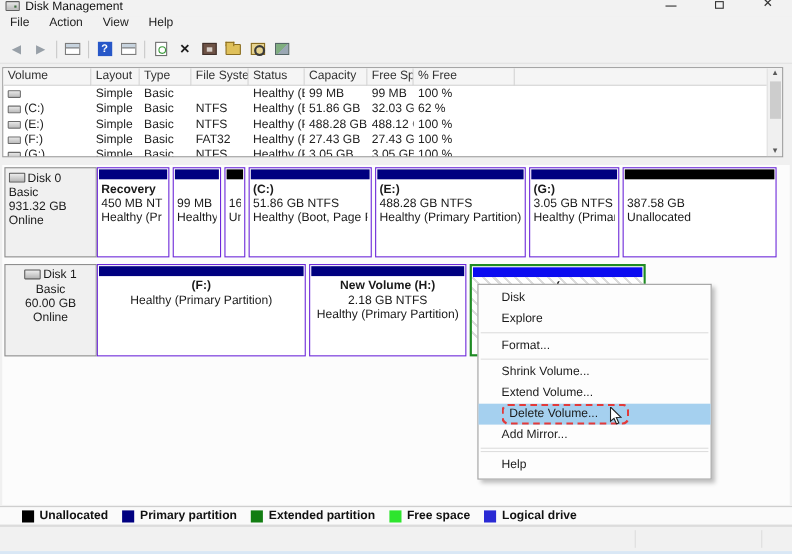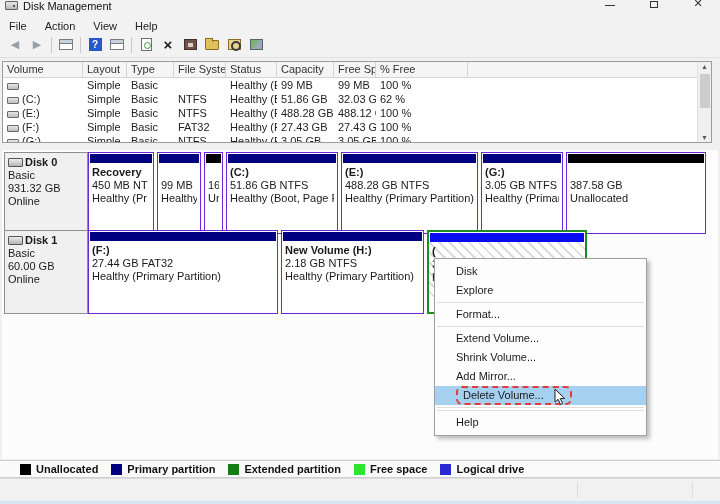--- a/index.html
+++ b/index.html
@@ -12,21 +12,21 @@
   .drive-ico { display:inline-block; width:13px; height:9px; border:1px solid #5f5f5f; background:linear-gradient(#e8e8e8,#b9b9b9); border-radius:1px; position:relative; }
   .drive-ico::after { content:""; position:absolute; right:2px; bottom:2px; width:2px; height:2px; background:#3f6e3f; }
   .ttl-text { margin-left:5px; font-size:11px; color:#111; line-height:13px; }
   .win-ctrls { position:absolute; right:0; top:-6px; display:flex; }
   .wc { width:44px; height:14px; display:flex; align-items:flex-end; justify-content:center; color:#333; }
   .wc-min { width:10px; height:1px; background:#333; margin-bottom:2px; }
   .wc-max { width:8px; height:7px; border:1px solid #333; }
   .wc-x { font-size:11px; line-height:9px; }
 
   
-  .menubar { left:0; top:15px; width:720px; height:17px; display:flex; align-items:flex-end; background:#f2f2f2; }
+  .menubar { left:0; top:15px; width:720px; height:17px; display:flex; align-items:flex-start; background:#f2f2f2; }
   .menu-item { padding:0 9px; color:#222; }
 
   
   .toolbar { left:0; top:32px; width:720px; height:26px; display:flex; align-items:center; padding-left:4px; background:#f2f2f2; border-bottom:1px solid #e0e0e0; }
   .tb-btn { width:22px; height:20px; display:flex; align-items:center; justify-content:center; }
   .tb-sep { width:1px; height:16px; background:#c9c9c9; margin:0 3px; }
   .tb-arrow { color:#98a0a8; font-size:11px; }
   .tb-win { width:14px; height:11px; border:1px solid #7c7c7c; background:#fff; position:relative; }
   .tb-win::before { content:""; position:absolute; left:0; top:0; right:0; height:3px; background:#c7d3de; border-bottom:1px solid #7c7c7c; }
   .tb-help { width:13px; height:13px; background:#2757c8; color:#fff; font-weight:bold; font-size:10px; line-height:13px; text-align:center; }
@@ -50,21 +50,21 @@
   .cell { padding:0 4px; white-space:nowrap; overflow:hidden; flex-shrink:0; color:#222; }
   .vol-ico { display:inline-block; width:12px; height:7px; border:1px solid #6b6b6b; background:linear-gradient(#e6e6e6,#bdbdbd); border-radius:1px; margin-right:3px; vertical-align:middle; }
   .vscroll { position:absolute; right:0; top:0; bottom:0; width:14px; background:#f0f0f0; border-left:1px solid #e2e2e2; display:flex; flex-direction:column; justify-content:space-between; align-items:center; }
   .sarrow { font-size:7px; color:#5a5a5a; line-height:9px; }
   .sthumb { position:absolute; left:2px; top:12px; width:10px; height:34px; background:#cdcdcd; }
 
   
   .pane { left:2px; top:150px; width:716px; height:309px; background:#fcfcfc; }
   .drow { position:absolute; left:2px; width:712px; }
   .dlabel { position:absolute; left:0; top:0; bottom:0; width:84px; border:1px solid #8f8f8f; background:#f0f0f0; padding:3px 3px; }
-  .dname { font-weight:bold; }
+  .dname { font-weight:normal; }
   .dline { height:13px; line-height:13px; white-space:nowrap; overflow:hidden; }
   .parts { position:absolute; left:84px; top:0; bottom:0; display:flex; gap:3px; }
   .part { border:1px solid #6d28d9; background:#fff; flex-shrink:0; overflow:hidden; }
   .phdr { height:9px; margin:1px 1px 0 1px; }
   .pbody { padding:3px 3px 0 3px; }
   .pline { height:13px; line-height:13px; white-space:nowrap; overflow:hidden; }
   .pname { font-weight:bold; }
   .part.sel { border-width:2px; }
   .part.sel .pbody { height:58px; background:repeating-linear-gradient(45deg,#ffffff 0 5px,#dcdcdc 5px 7px); }
   .disk-ico { display:inline-block; width:15px; height:9px; border:1px solid #555; background:linear-gradient(#ececec,#b5b5b5); border-radius:1px; margin-right:2px; vertical-align:-1px; }
@@ -287,33 +287,32 @@
         <div class="phdr" style="background-color: rgb(0, 0, 0);"></div>
         <div class="pbody">
           <div class="pline pname"></div>
           <div class="pline">387.58 GB</div>
           <div class="pline">Unallocated</div>
         </div>
       </div>
     </div>
   </div>
 
-  <div class="drow" style="top:80px; height:84px;">
+  <div class="drow" style="top:90px; height:84px;text-align:center;">
     <div class="dlabel">
       <div class="dline dname"><span class="disk-ico"></span><span>Disk 1</span></div>
       <div class="dline">Basic</div>
       <div class="dline">60.00 GB</div>
       <div class="dline">Online</div>
     </div>
     <div class="parts">
       <div class="part" style="width:190px">
         <div class="phdr" style="background-color: rgb(0, 0, 128);"></div>
         <div class="pbody">
           <div class="pline pname">(F:)</div>
-          <div class="pline">27.44 GB FAT32</div>
           <div class="pline">Healthy (Primary Partition)</div>
         </div>
       </div>
       <div class="part" style="width:143px">
         <div class="phdr" style="background-color: rgb(0, 0, 128);"></div>
         <div class="pbody">
           <div class="pline pname">New Volume  (H:)</div>
           <div class="pline">2.18 GB NTFS</div>
           <div class="pline">Healthy (Primary Partition)</div>
         </div>
@@ -358,27 +357,27 @@
   <span class="sb-div" style="left:577px"></span>
   <span class="sb-div" style="left:692px"></span>
 </div>
 
 <div class="abs cmenu">
   <div class="mi">Disk</div>
   <div class="mi">Explore</div>
   <div class="msep"></div>
   <div class="mi">Format...</div>
   <div class="msep"></div>
+  <div class="mi">Shrink Volume...</div>
   <div class="mi">Extend Volume...</div>
-  <div class="mi">Shrink Volume...</div>
-  <div class="mi">Add Mirror...</div>
   <div class="mi hl">
     <span class="del-box">
       <span>Delete Volume...</span>
       <svg class="cursor" width="12" height="16" viewBox="0 0 12 16">
         <polygon points="1,0 1,13 4.2,10.4 6.5,15.5 8.6,14.5 6.3,9.6 10.5,9.4" fill="#ffffff" stroke="#222222" stroke-width="1"></polygon>
       </svg>
     </span>
   </div>
+  <div class="mi">Add Mirror...</div>
   <div class="msep"></div>
   <div class="msep"></div>
   <div class="mi">Help</div>
 </div>
 
 </body></html>

